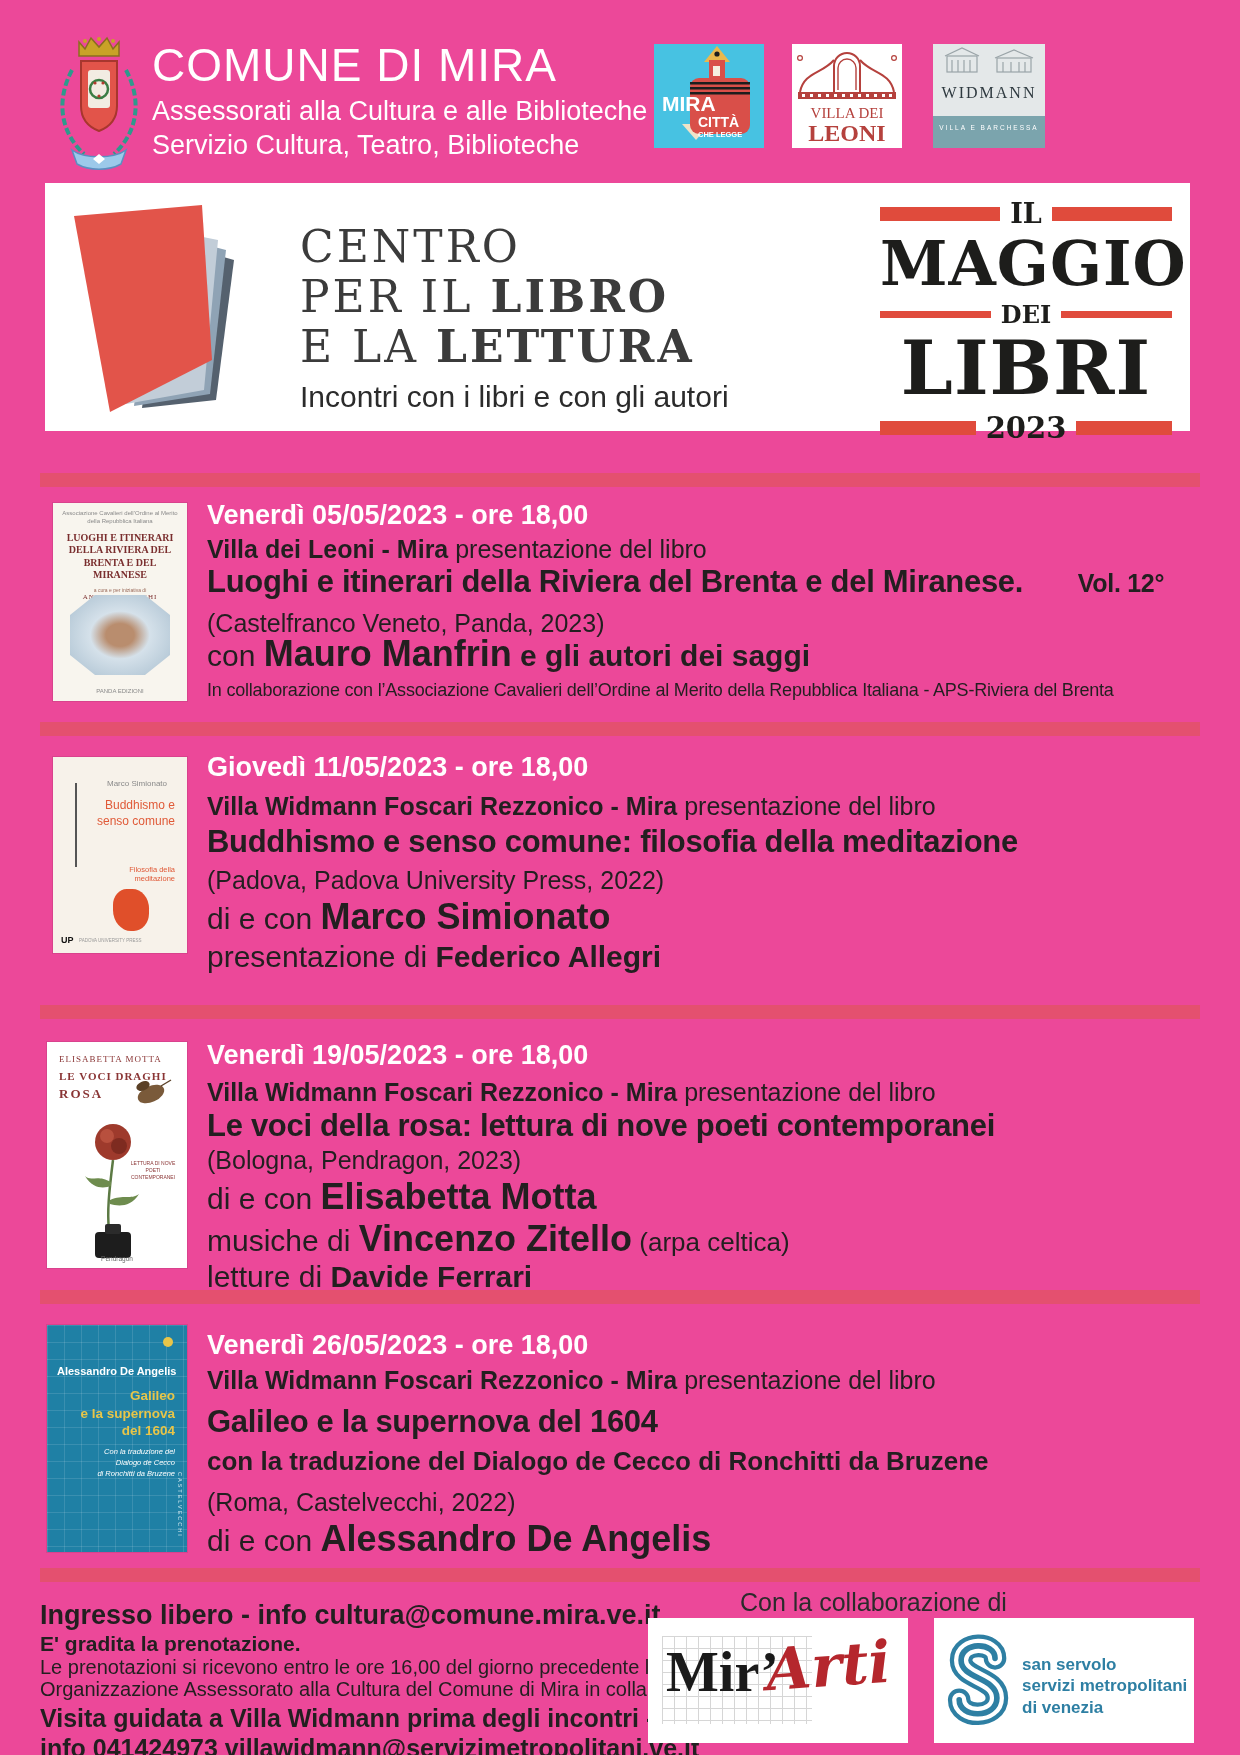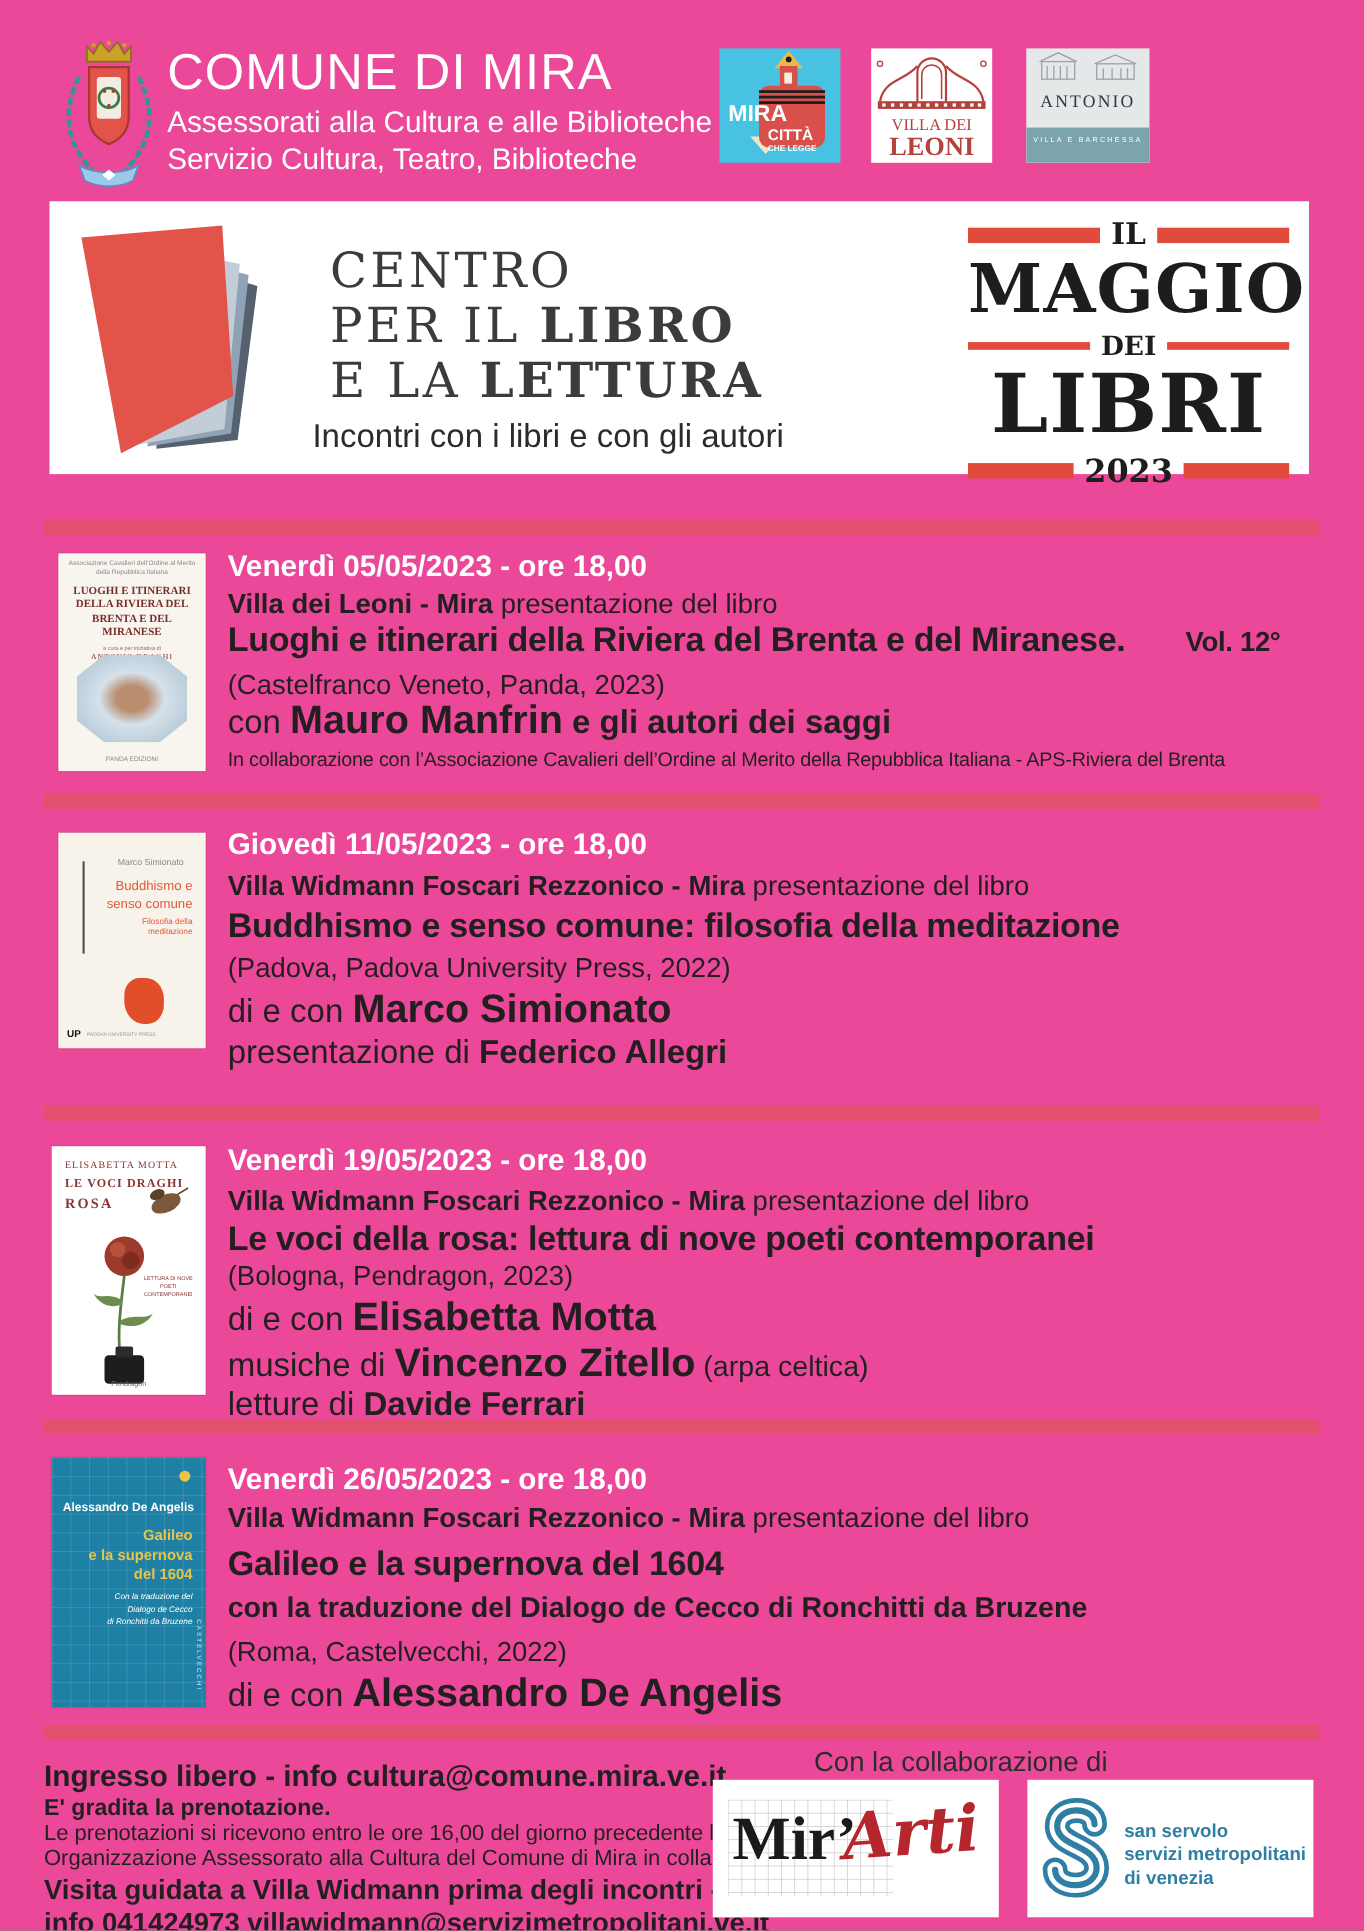--- a/index.html
+++ b/index.html
@@ -60,21 +60,21 @@
   .bk1 .t { font-family:"Liberation Serif", serif; font-weight:bold; font-size:10px; line-height:1.25; }
   .bk1 .cur { font-size:5px; color:#9a6a5a; }
   .bk1 .au { font-family:"Liberation Serif", serif; font-size:7px; letter-spacing:1px; }
   .bk1 .vol { font-size:6px; color:#777; }
   .fresco { position:absolute; left:17px; top:92px; width:100px; height:80px;
     background:radial-gradient(ellipse at center, #B98D6E 0 20%, #D5E1EA 42%, #A9BFCF 100%);
     clip-path:polygon(25% 0,75% 0,100% 25%,100% 75%,75% 100%,25% 100%,0 75%,0 25%); }
   .bk2 { background:#F7F2EA; }
   .bk2 .au { font-size:8px; color:#8a8a8a; }
   .bk2 .t { font-size:12px; color:#E05A38; line-height:1.35; }
-  .bk2 .st { font-size:7.5px; color:#E05A38; }
+  .bk2 .st { font-size:7.5px; color:#E05A38;margin-top:32px; }
   .blob { position:absolute; left:60px; top:132px; width:36px; height:42px; background:#E04F2A; border-radius:38% 46% 42% 50%; }
   .vline { position:absolute; left:22px; top:26px; width:2px; height:84px; background:#555; }
   .bk2 .up { position:absolute; left:8px; bottom:8px; font-size:9px; font-weight:bold; color:#111; }
   .bk2 .upname { position:absolute; left:26px; bottom:10px; font-size:4.5px; color:#999; }
   .bk3 { background:#FFFFFF; color:#8A3535; }
   .bk3 .au { font-size:9px; letter-spacing:1px; font-family:"Liberation Serif", serif; }
   .bk3 .t1 { font-size:11px; font-weight:bold; font-family:"Liberation Serif", serif; letter-spacing:1px; }
   .bk3 .t2 { font-size:13px; font-weight:bold; font-family:"Liberation Serif", serif; letter-spacing:2px; }
   .bk3 .st { font-size:5px; line-height:1.4; }
   .bk3 .pend { position:absolute; bottom:6px; left:0; right:0; text-align:center; font-size:6.5px; color:#666; }
@@ -185,42 +185,42 @@
           <line x1="31" y1="16" x2="31" y2="28"></line>
           <line x1="37" y1="16" x2="37" y2="28"></line>
         <rect x="64" y="14" width="34" height="14"></rect>
           <path d="M62,14 L81,6 L100,14"></path>
         <line x1="70" y1="18" x2="70" y2="28"></line>
           <line x1="78" y1="18" x2="78" y2="28"></line>
           <line x1="86" y1="18" x2="86" y2="28"></line>
           <line x1="92" y1="18" x2="92" y2="28"></line>
       </g>
     </svg>
-    <div class="abs" style="left:0; right:0; top:40px; text-align:center; font-family:'Liberation Serif', serif; font-size:16px; letter-spacing:2px; color:#2F3A40;">ANTONIO</div>
+    <div class="abs" style="left:0; right:0; top:40px; text-align:center; font-family:'Liberation Serif', serif; font-size:16px; letter-spacing:2px; color:#2F3A40;">WIDMANN</div>
     <div class="widmann-band">
       <span style="font-size:6.5px; color:#fff; letter-spacing:2px; line-height:14px; display:inline-block; margin-top:4px;">VILLA E BARCHESSA</span>
     </div>
   </div>
 
   <div class="white-band"></div>
 
   <div class="abs" style="left:62px; top:200px;">
     <svg width="180" height="218" viewBox="0 0 180 218">
       <polygon points="102,40 172,60 154,200 80,208" fill="#55616E"></polygon>
       <polygon points="94,32 164,50 148,194 72,206" fill="#8FA3B5"></polygon>
       <polygon points="86,26 156,40 142,190 64,204" fill="#C2CDD8"></polygon>
       <polygon points="12,16 140,5 150,160 48,212" fill="#E2544A"></polygon>
     </svg>
   </div>
   <div class="abs" style="left:300px; top:222px;">
     <div class="centro-line">CENTRO</div>
     <div class="centro-line"><span>PER IL </span><b>LIBRO</b></div>
     <div class="centro-line"><span>E LA </span><b>LETTURA</b></div>
   </div>
-  <div class="abs tagline nowrap" style="left:284px; top:380px;">Incontri con i libri e con gli autori</div>
+  <div class="abs tagline nowrap" style="left:300px; top:380px;">Incontri con i libri e con gli autori</div>
 
   <div class="maggio">
     <div class="mrow">
       <span class="mbar"></span>
       <span style="font-size:27px; font-weight:bold;">IL</span>
       <span class="mbar"></span>
     </div>
     <div class="big" style="font-size:61px; margin-top:4px;">MAGGIO</div>
     <div class="mrow" style="margin-top:6px;">
       <span class="mline"></span>

